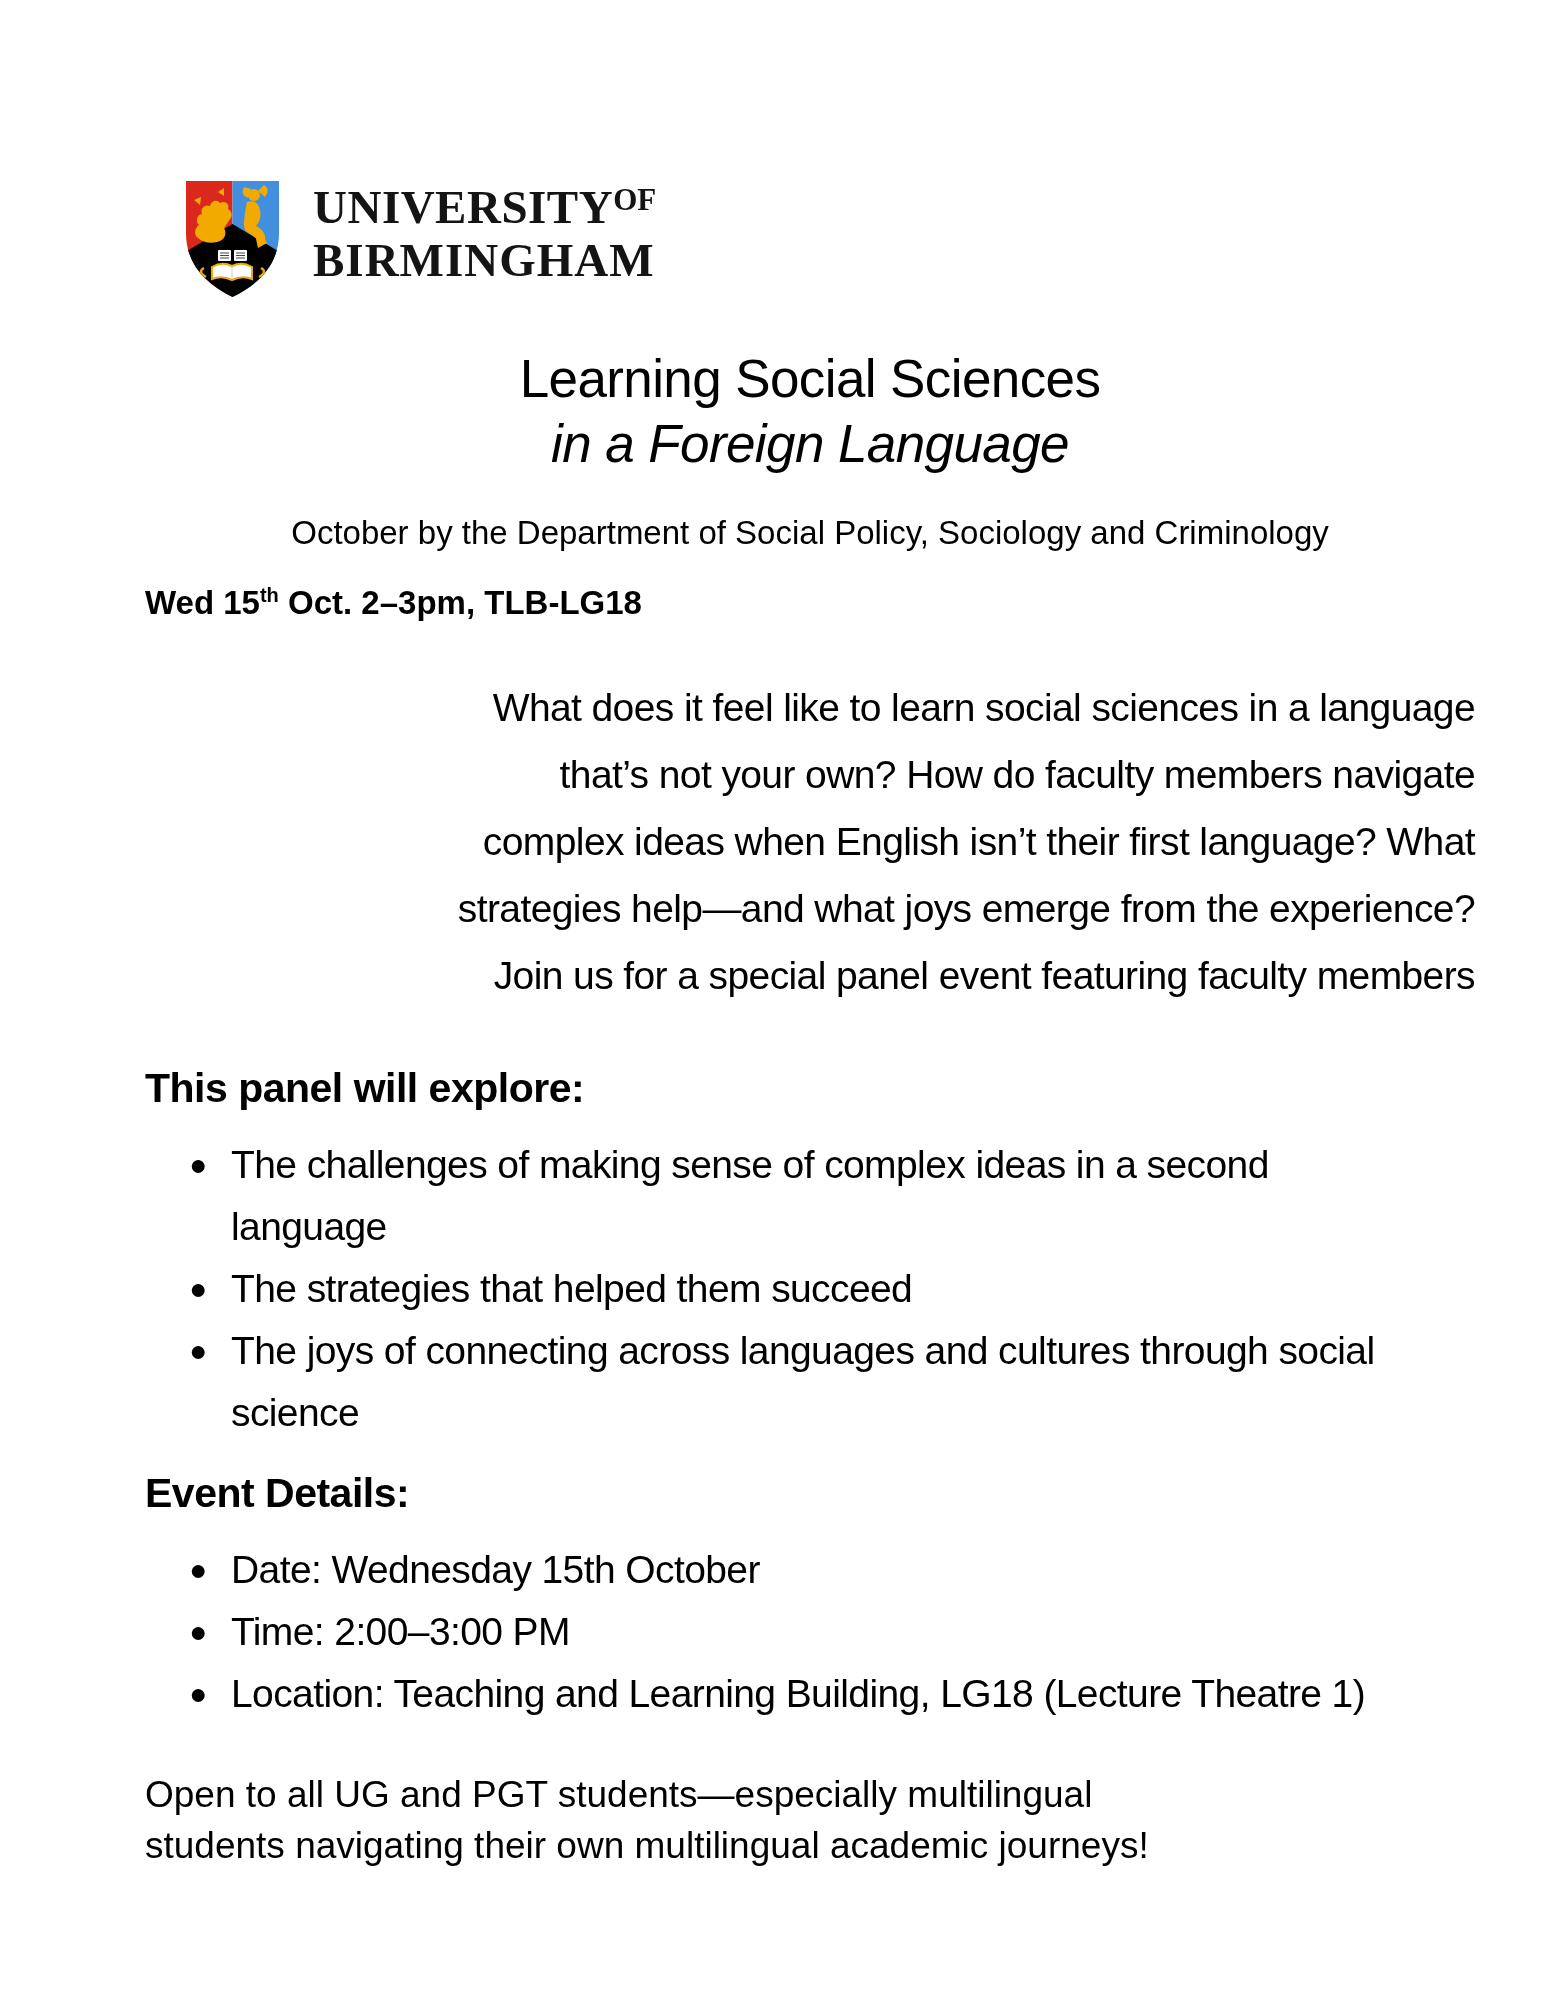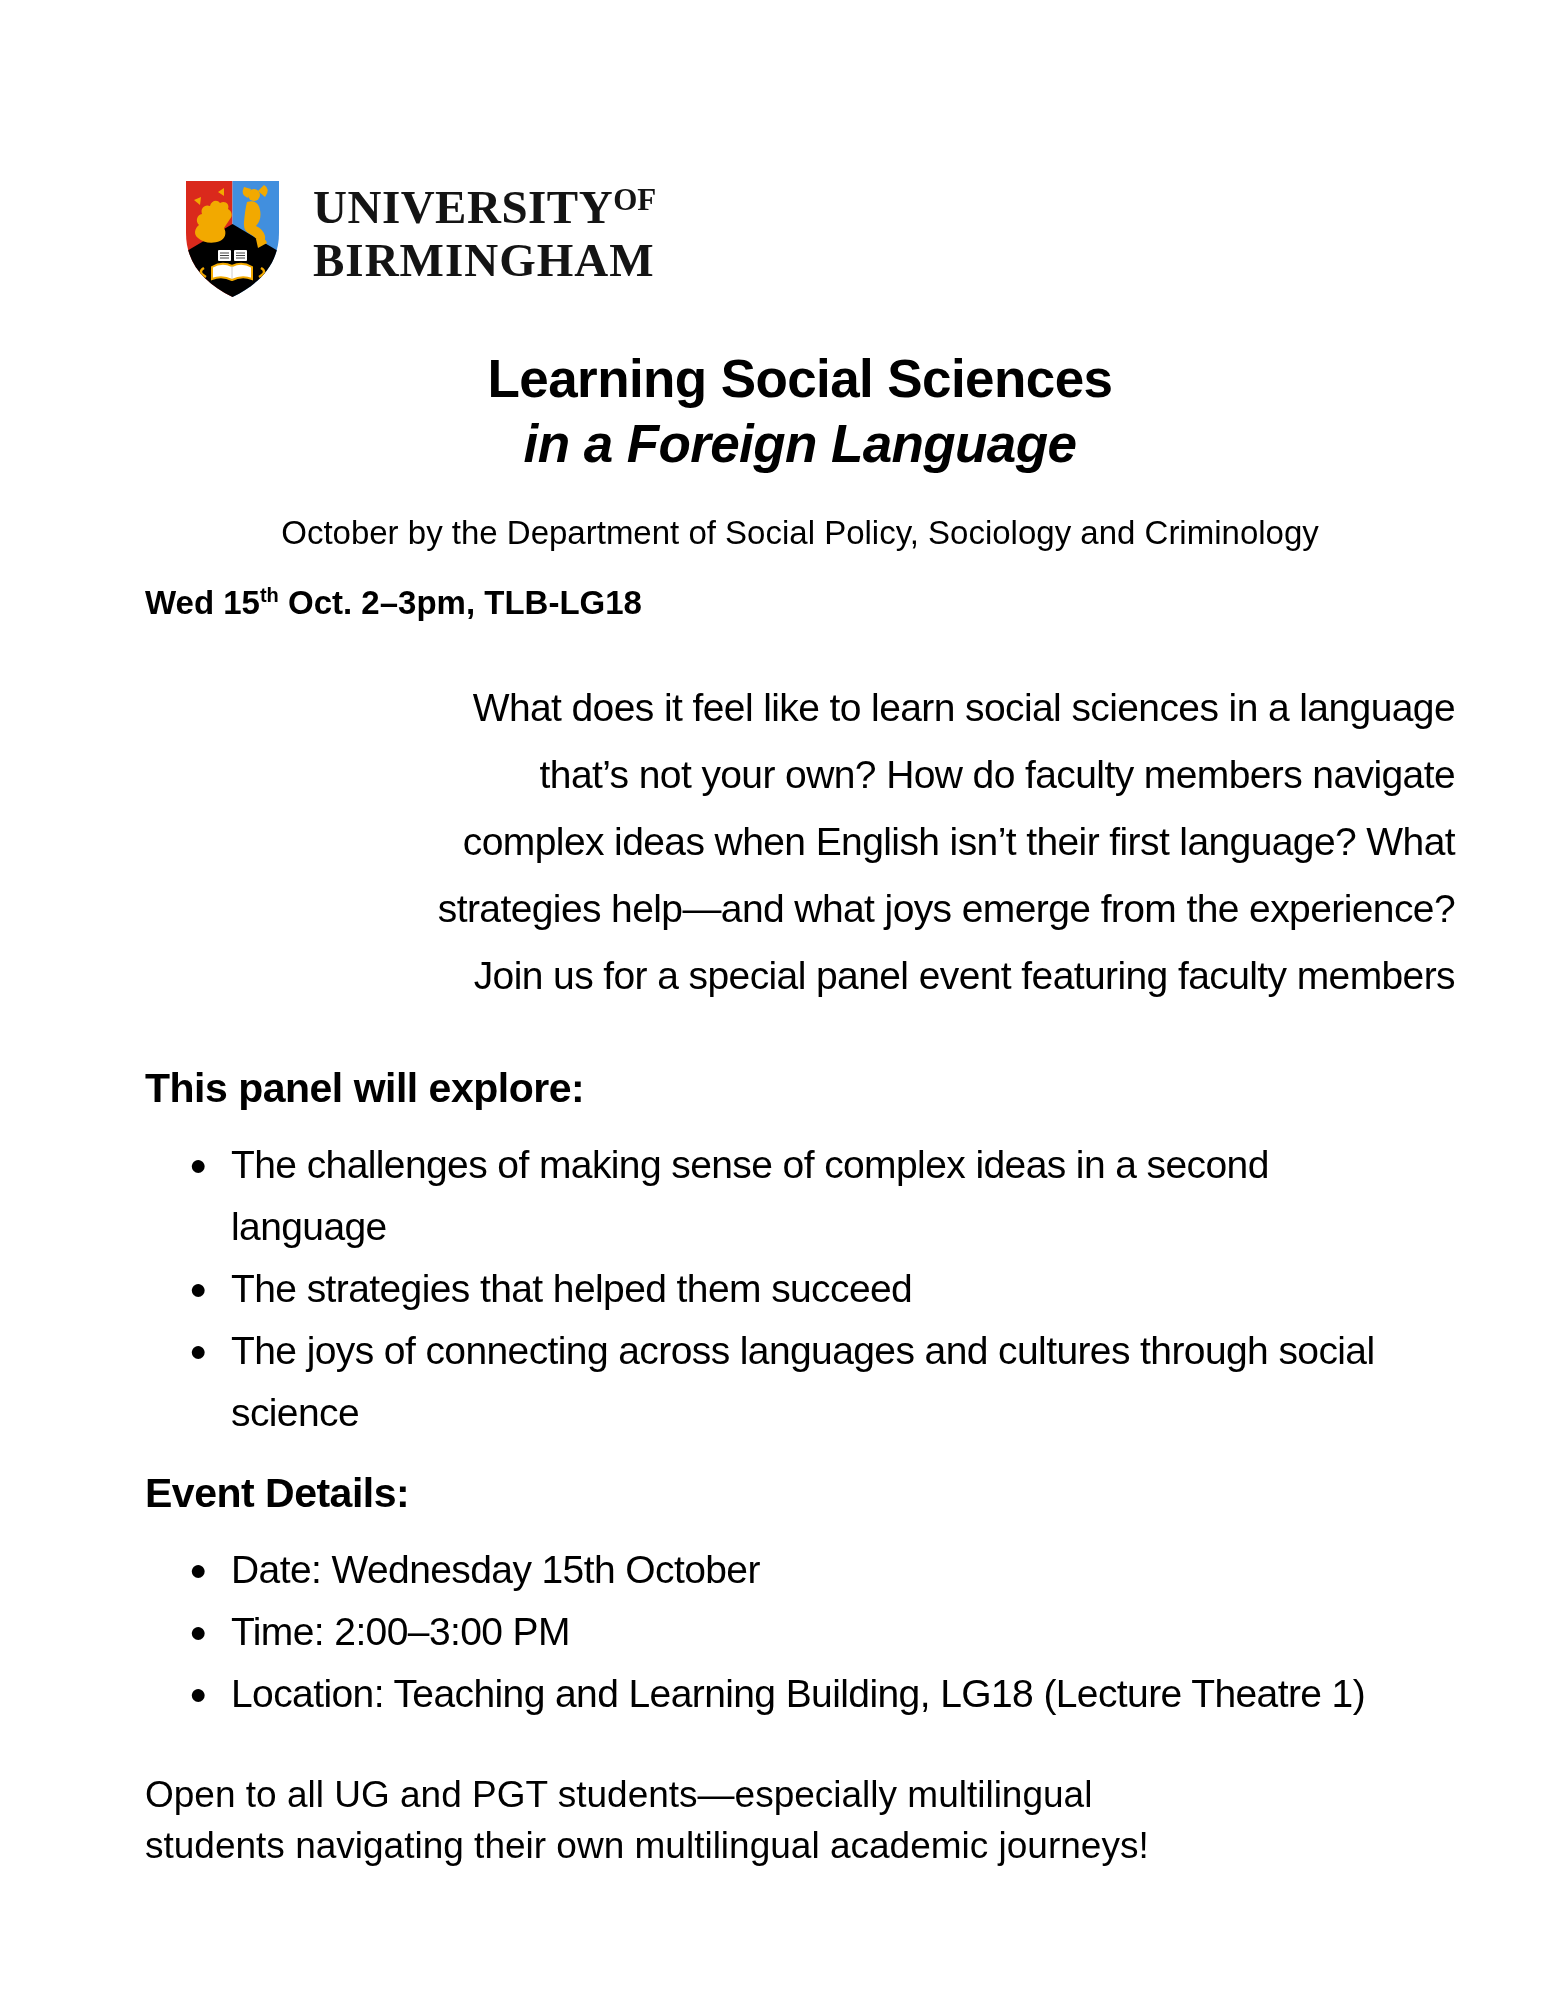--- a/index.html
+++ b/index.html
@@ -6,33 +6,33 @@
   body {
     width: 1545px; height: 2000px;
     background: #ffffff;
     color: #000000;
     font-family: "Liberation Sans", sans-serif;
     overflow: hidden;
   }
   .page {
     box-sizing: border-box;
     width: 1545px; height: 2000px;
-    padding: 178px 90px 0 145px;
+    padding: 178px 70px 0 145px;
   }
 
   
   .logo-row { display: flex; align-items: flex-start; gap: 30px; margin-left: 37px; height: 122px; }
   .crest { width: 101px; height: 122px; flex: none; }
   .wordmark { font-family: "Liberation Serif", serif; font-weight: 700; color: #141414; line-height: 1; padding-top: 6px; }
   .wm-line1 { font-size: 47px; letter-spacing: 0.5px; }
   .wm-of { font-size: 31px; vertical-align: 13px; letter-spacing: 0; }
   .wm-line2 { font-size: 47px; letter-spacing: 1px; margin-top: 6px; }
 
   
-  .title { text-align: center; margin: 46px 0 0 0; font-size: 53px; font-weight: 700; line-height: 65px; letter-spacing: -0.5px; }
+  .title { text-align: center; margin: 46px 0 0 0; font-size: 53px; font-weight: 400; line-height: 65px; letter-spacing: -0.5px; }
   .title-italic { font-style: italic; }
 
   .hosted { text-align: center; margin: 38px 0 0 0; font-size: 33px; font-weight: 400; }
   .when   { text-align: left; margin: 32px 0 0 0; font-size: 33px; font-weight: 700; }
   .when sup { font-size: 20px; }
 
   
   .narrow { letter-spacing: -0.6px; }
   .intro { margin-top: 52px; font-size: 39px; line-height: 67px; }
   .intro div { white-space: nowrap; text-align: right; }

